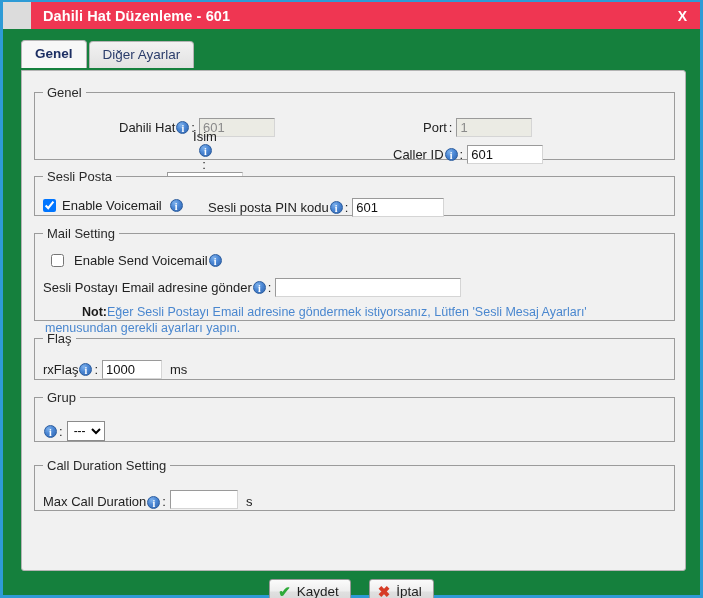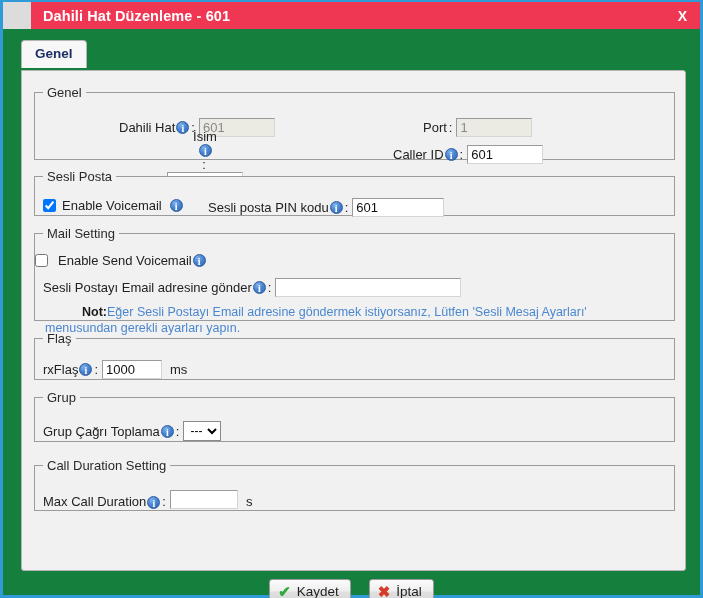--- a/index.html
+++ b/index.html
@@ -245,20 +245,21 @@
 
   <div class="titlebar">
     <span class="title-text">Dahili Hat Düzenleme - 601</span>
     <span class="close-x">X</span>
   </div>
 
   <div class="body-area">
 
     <div class="tabstrip">
       <div class="tab active">Genel</div>
+      <div class="tab">Diğer Ayarlar</div>
     </div>
 
     <div class="tabpanel">
 
       <fieldset class="grp" style="left:12px; top:14px; width:641px; height:75px;">
         <legend>Genel</legend>
 
         <div class="row" style="left:84px; top:18px;">
           <span class="lbl">Dahili Hat</span>
           <span class="info">i</span>
@@ -300,21 +301,21 @@
           <span class="lbl">Sesli posta PIN kodu</span>
           <span class="info">i</span>
           <span class="colon">:</span>
           <input class="txt" type="text" style="width: 92px;" value="601">
         </div>
       </fieldset>
 
       <fieldset class="grp" style="left:12px; top:155px; width:641px; height:95px;">
         <legend>Mail Setting</legend>
 
-        <div class="row" style="left:0; top:12px;">
+        <div class="row" style="left:16px; top:12px;">
           <input class="cb" type="checkbox" style="margin-right: 10px;">
           <span class="lbl">Enable Send Voicemail</span>
           <span class="info">i</span>
         </div>
 
         <div class="row" style="left:8px; top:37px;">
           <span class="lbl">Sesli Postayı Email adresine gönder</span>
           <span class="info">i</span>
           <span class="colon">:</span>
           <input class="txt" type="text" style="width: 186px;" value="">
@@ -334,21 +335,20 @@
           <span class="colon">:</span>
           <input class="txt" type="text" style="width: 60px;" value="1000">
           <span class="suffix">ms</span>
         </div>
       </fieldset>
 
       <fieldset class="grp" style="left:12px; top:319px; width:641px; height:52px;">
         <legend>Grup</legend>
 
         <div class="row" style="left:8px; top:16px;">
-          <span class="lbl">Grup Çağrı Toplama</span>
           <span class="info">i</span>
           <span class="colon">:</span>
           <select class="sel">
             <option>---</option>
           </select>
         </div>
       </fieldset>
 
       <fieldset class="grp" style="left:12px; top:387px; width:641px; height:53px;">
         <legend>Call Duration Setting</legend>

